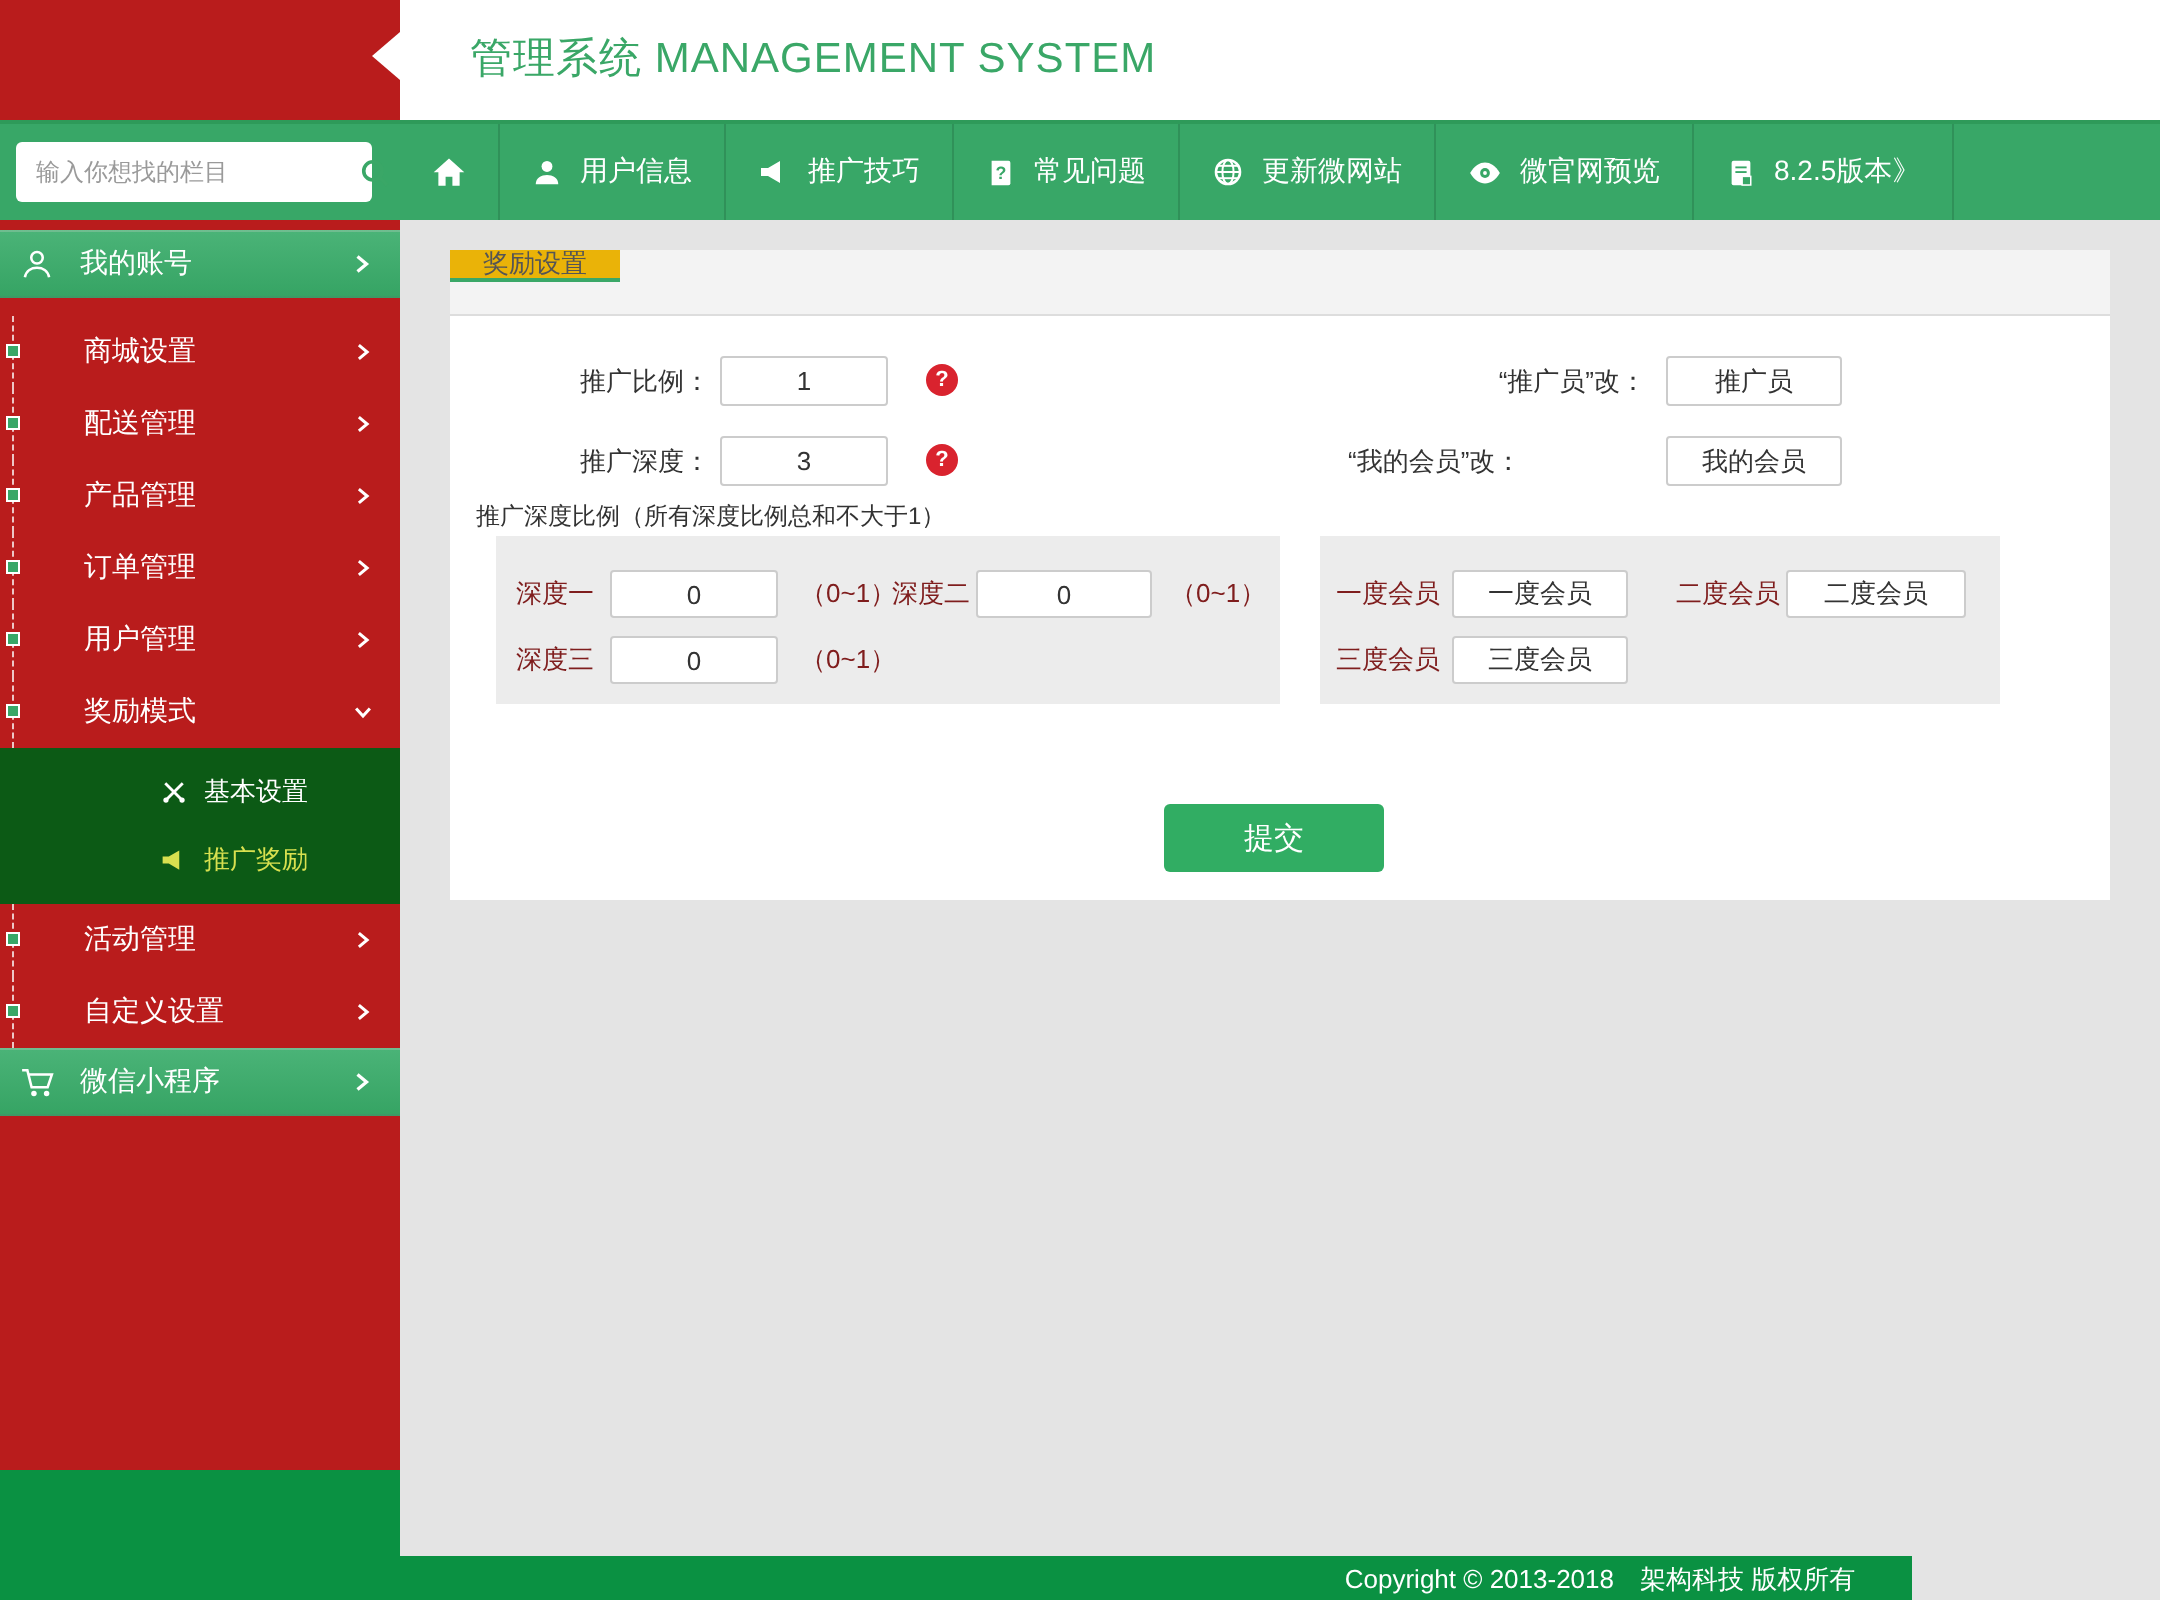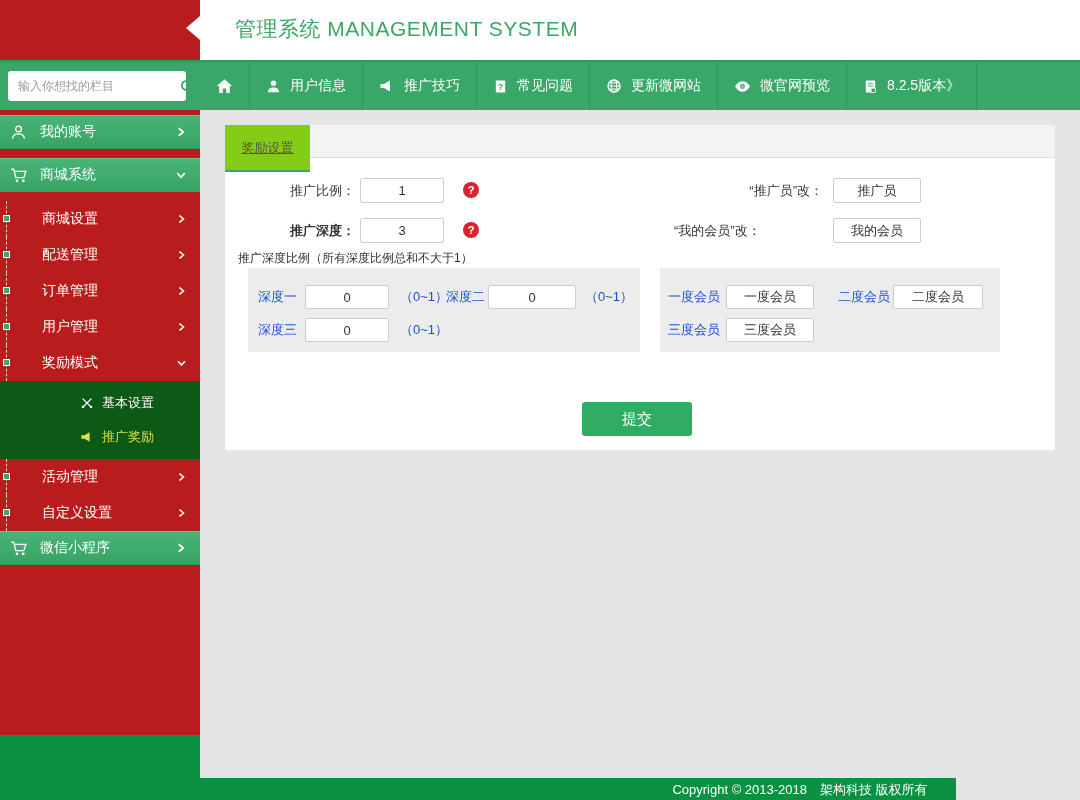--- a/index.html
+++ b/index.html
@@ -41,33 +41,33 @@
   .search-btn { width:30px; display:flex; align-items:center; justify-content:center; cursor:pointer; }
   .nav-items { position:absolute; left:200px; top:0; height:48px; display:flex; }
   .nav-cell { display:flex; align-items:center; gap:9px; padding:0 16px; color:#fff; font-size:14px;
               border-right:1px solid rgba(0,0,0,.13); cursor:pointer; }
   .nav-cell .ni { display:flex; align-items:center; }
 
   
   .content { position:absolute; left:200px; top:110px; width:880px; height:668px; background:#e4e4e4; }
   .panel { position:absolute; left:25px; top:15px; width:830px; height:325px; background:#fff; }
   .tabbar { position:relative; height:33px; background:#f3f3f3; border-bottom:1px solid #ddd; }
-  .tab { position:absolute; left:0; top:0; width:85px; height:47px; background:#84cc16; border-bottom:2px solid #3aa767;
-         display:flex; align-items:center; justify-content:center; font-size:13px; color:#555; cursor:pointer;text-decoration:underline; }
+  .tab { position:absolute; left:0; top:0; width:85px; height:16px; background:#eab308; border-bottom:2px solid #3aa767;
+         display:flex; align-items:center; justify-content:center; font-size:13px; color:#555; cursor:pointer; }
   .form { position:relative; height:291px; }
   .lbl { position:absolute; font-size:13px; color:#333; line-height:25px; white-space:nowrap; }
   .inp { position:absolute; height:25px; border:1px solid #ccc; border-radius:2px; text-align:center; font-size:13px; color:#333;
          outline:none; background:#fff; font-family:"Liberation Sans","DejaVu Sans",sans-serif; }
   .help { position:absolute; width:16px; height:16px; border-radius:50%; background:#d9232e; color:#fff; font-size:11px;
           font-weight:bold; display:flex; align-items:center; justify-content:center; cursor:pointer; }
   .note { position:absolute; left:13px; top:92px; font-size:12px; color:#333; }
   .graybox { position:absolute; top:110px; height:84px; background:#ececec; }
   .gb-left { left:23px; width:392px; }
   .gb-right { left:435px; width:340px; }
-  .gb-lbl { position:absolute; font-size:13px; color:#1d4ed8; line-height:24px; white-space:nowrap; }
+  .gb-lbl { position:absolute; font-size:13px; color:#7f1d1d; line-height:24px; white-space:nowrap; }
   .gb-inp { position:absolute; height:24px; border:1px solid #ccc; border-radius:2px; text-align:center; font-size:13px; color:#333;
             outline:none; background:#fff; font-family:"Liberation Sans","DejaVu Sans",sans-serif; }
   .submit-btn { position:absolute; left:357px; top:244px; width:110px; height:34px; background:#31ad63; color:#fff;
                 border:none; border-radius:3px; font-size:15px; cursor:pointer; font-family:"Liberation Sans","DejaVu Sans",sans-serif; }
 
   
   .footer { position:absolute; left:0; top:778px; width:956px; height:22px; background:#0a9142; }
   .footer-text { position:absolute; left:800px; top:3px; transform:translateX(-50%); color:#fff; font-size:13px; white-space:nowrap; }
 
   svg { display:block; }
@@ -90,50 +90,45 @@
             </svg>
         </span>
         <span class="mlabel">我的账号</span>
         <span class="chev">
           <svg viewBox="0 0 16 16" width="12" height="12" fill="none" stroke="#fff" stroke-width="2.2">
               <polyline points="5,3 11,8 5,13"></polyline>
             </svg>
         </span>
       </div>
 
-      <div class="m-top">
-        <span class="mi">
-          <svg viewBox="0 0 18 16" width="19" height="17" fill="none" stroke="#fff" stroke-width="1.2">
-              <path d="M1 2 h2.5 l2 8 h7.6 l2 -6 h-11.2"></path>
-              <circle cx="6.6" cy="13" r="1.3" fill="#fff" stroke="none"></circle>
-              <circle cx="12.6" cy="13" r="1.3" fill="#fff" stroke="none"></circle>
-            </svg>
-        </span>
-        <span class="mlabel">商城系统</span>
-        <span class="chev">
-          <svg viewBox="0 0 16 16" width="12" height="12" fill="none" stroke="#fff" stroke-width="2.2">
-              <polyline points="3,5.5 8,11 13,5.5"></polyline>
-            </svg>
-        </span>
-      </div>
 
       <div class="m-sub">
         <span class="tree-line"></span>
           <span class="tree-node"></span>
         <span>商城设置</span>
         <span class="chev">
             <svg viewBox="0 0 16 16" width="11" height="11" fill="none" stroke="#fff" stroke-width="2.2">
               <polyline points="5,3 11,8 5,13"></polyline>
             </svg>
           </span>
       </div>
       <div class="m-sub">
         <span class="tree-line"></span>
           <span class="tree-node"></span>
         <span>配送管理</span>
+        <span class="chev">
+            <svg viewBox="0 0 16 16" width="11" height="11" fill="none" stroke="#fff" stroke-width="2.2">
+              <polyline points="5,3 11,8 5,13"></polyline>
+            </svg>
+          </span>
+      </div>
+      <div class="m-sub">
+        <span class="tree-line"></span>
+          <span class="tree-node"></span>
+        <span>产品管理</span>
         <span class="chev">
             <svg viewBox="0 0 16 16" width="11" height="11" fill="none" stroke="#fff" stroke-width="2.2">
               <polyline points="5,3 11,8 5,13"></polyline>
             </svg>
           </span>
       </div>
       <div class="m-sub">
         <span class="tree-line"></span>
           <span class="tree-node"></span>
         <span>订单管理</span>
@@ -314,21 +309,21 @@
     <div class="panel">
       <div class="tabbar">
         <div class="tab">奖励设置</div>
       </div>
       <div class="form">
 
         <span class="lbl" style="left:0; width:130px; text-align:right; top:20px;">推广比例：</span>
         <input class="inp" style="left: 135px; top: 20px; width: 84px;" value="1">
         <span class="help" style="left:238px; top:24px;">?</span>
 
-        <span class="lbl" style="left:0; width:130px; text-align:right; top:60px;font-weight:bold;">推广深度：</span>
+        <span class="lbl" style="left:0; width:130px; text-align:right; top:60px;">推广深度：</span>
         <input class="inp" style="left: 135px; top: 60px; width: 84px;" value="3">
         <span class="help" style="left:238px; top:64px;">?</span>
 
         <span class="note">推广深度比例（所有深度比例总和不大于1）</span>
 
         <div class="graybox gb-left">
           <span class="gb-lbl" style="left:10px; top:17px;">深度一</span>
           <input class="gb-inp" style="left: 57px; top: 17px; width: 84px;" value="0">
           <span class="gb-lbl" style="left:152px; top:17px;">（0~1）</span>
           <span class="gb-lbl" style="left:198px; top:17px;">深度二</span>

